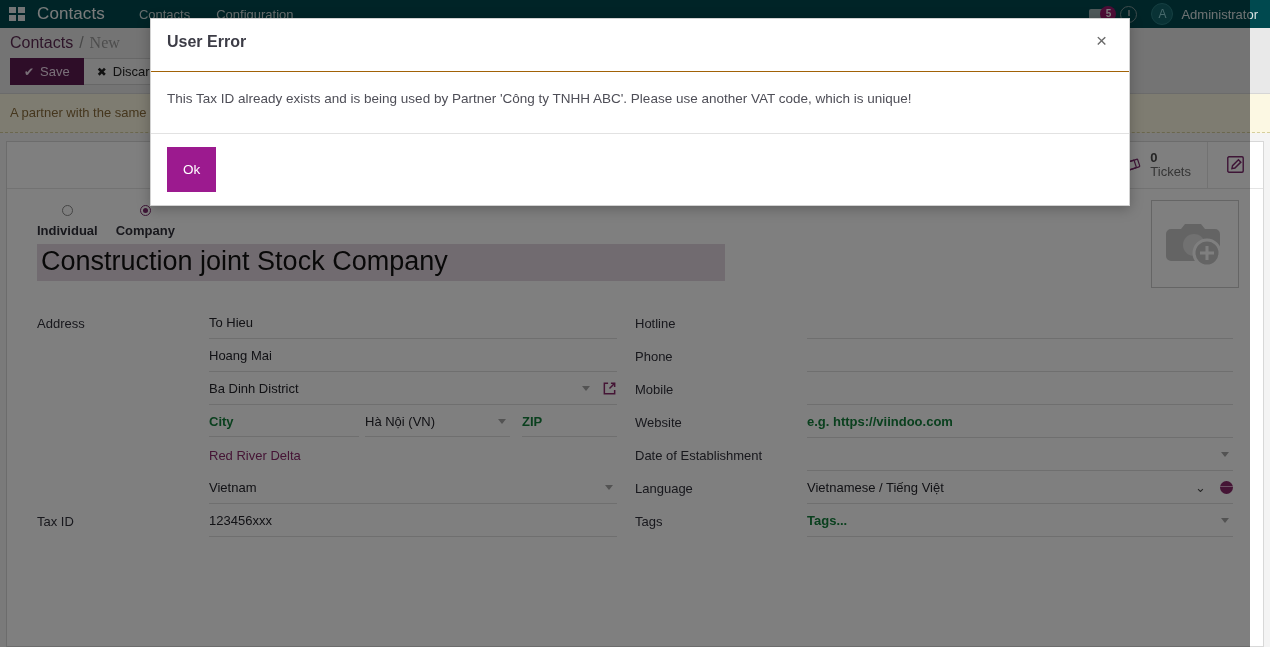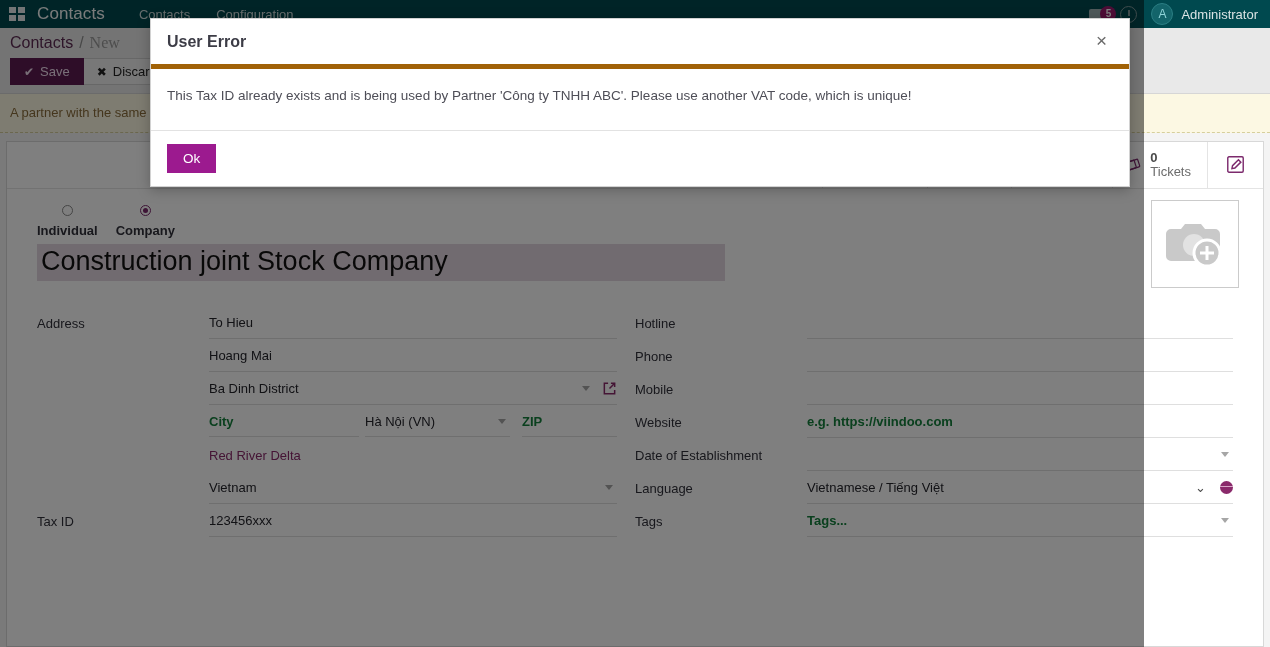--- a/index.html
+++ b/index.html
@@ -5,21 +5,21 @@
   * { box-sizing: border-box; }
   html, body {
     margin: 0; padding: 0;
     width: 1270px; height: 647px;
     overflow: hidden;
     font-family: "Liberation Sans", sans-serif;
     font-size: 13px;
   }
   #app {
     position: relative;
-    width: 1144px; height: 647px;
+    width: 1250px; height: 647px;
     background: #ffffff;
   }
 
   
   .app-layer {
     position: absolute; inset: 0;
     width: 1270px; height: 647px;
   }
   .dim {
     position: absolute; inset: 0;
@@ -310,22 +310,22 @@
   .modal {
     position: absolute;
     left: 150px; top: 18px;
     width: 980px;
     background: #ffffff;
     z-index: 100;
     box-shadow: 0 3px 12px rgba(0,0,0,.25);
     border: 1px solid #d2d2d2;
   }
   .modal-header {
-    padding: 14px 16px 13px 16px;
-    border-bottom: 5px solid #a16207;
+    padding: 14px 16px 20px 16px;
+    border-bottom: 1px solid #a16207;
     display: flex; align-items: flex-start;
   }
   .modal-title {
     font-size: 16px;
     font-weight: 700;
     color: #3c3c46;
   }
   .modal-close {
     margin-left: auto;
     font-size: 19px;
@@ -340,21 +340,21 @@
     min-height: 62px;
     border-bottom: 1px solid #e2e2e2;
   }
   .modal-msg { font-size: 13.5px; color: #4e4e57; line-height: 1.4; }
   .modal-footer { padding: 13px 16px; }
   .btn-ok {
     background: #9c1a8f;
     color: #ffffff;
     border: none;
     font-size: 13.5px;
-    padding: 7px 16px;
+    padding: 15px 16px;
     cursor: pointer;
     font-family: "Liberation Sans", sans-serif;
   }
 </style>
 </head>
 <body>
 
 <div id="app">
 
   <div class="app-layer">

